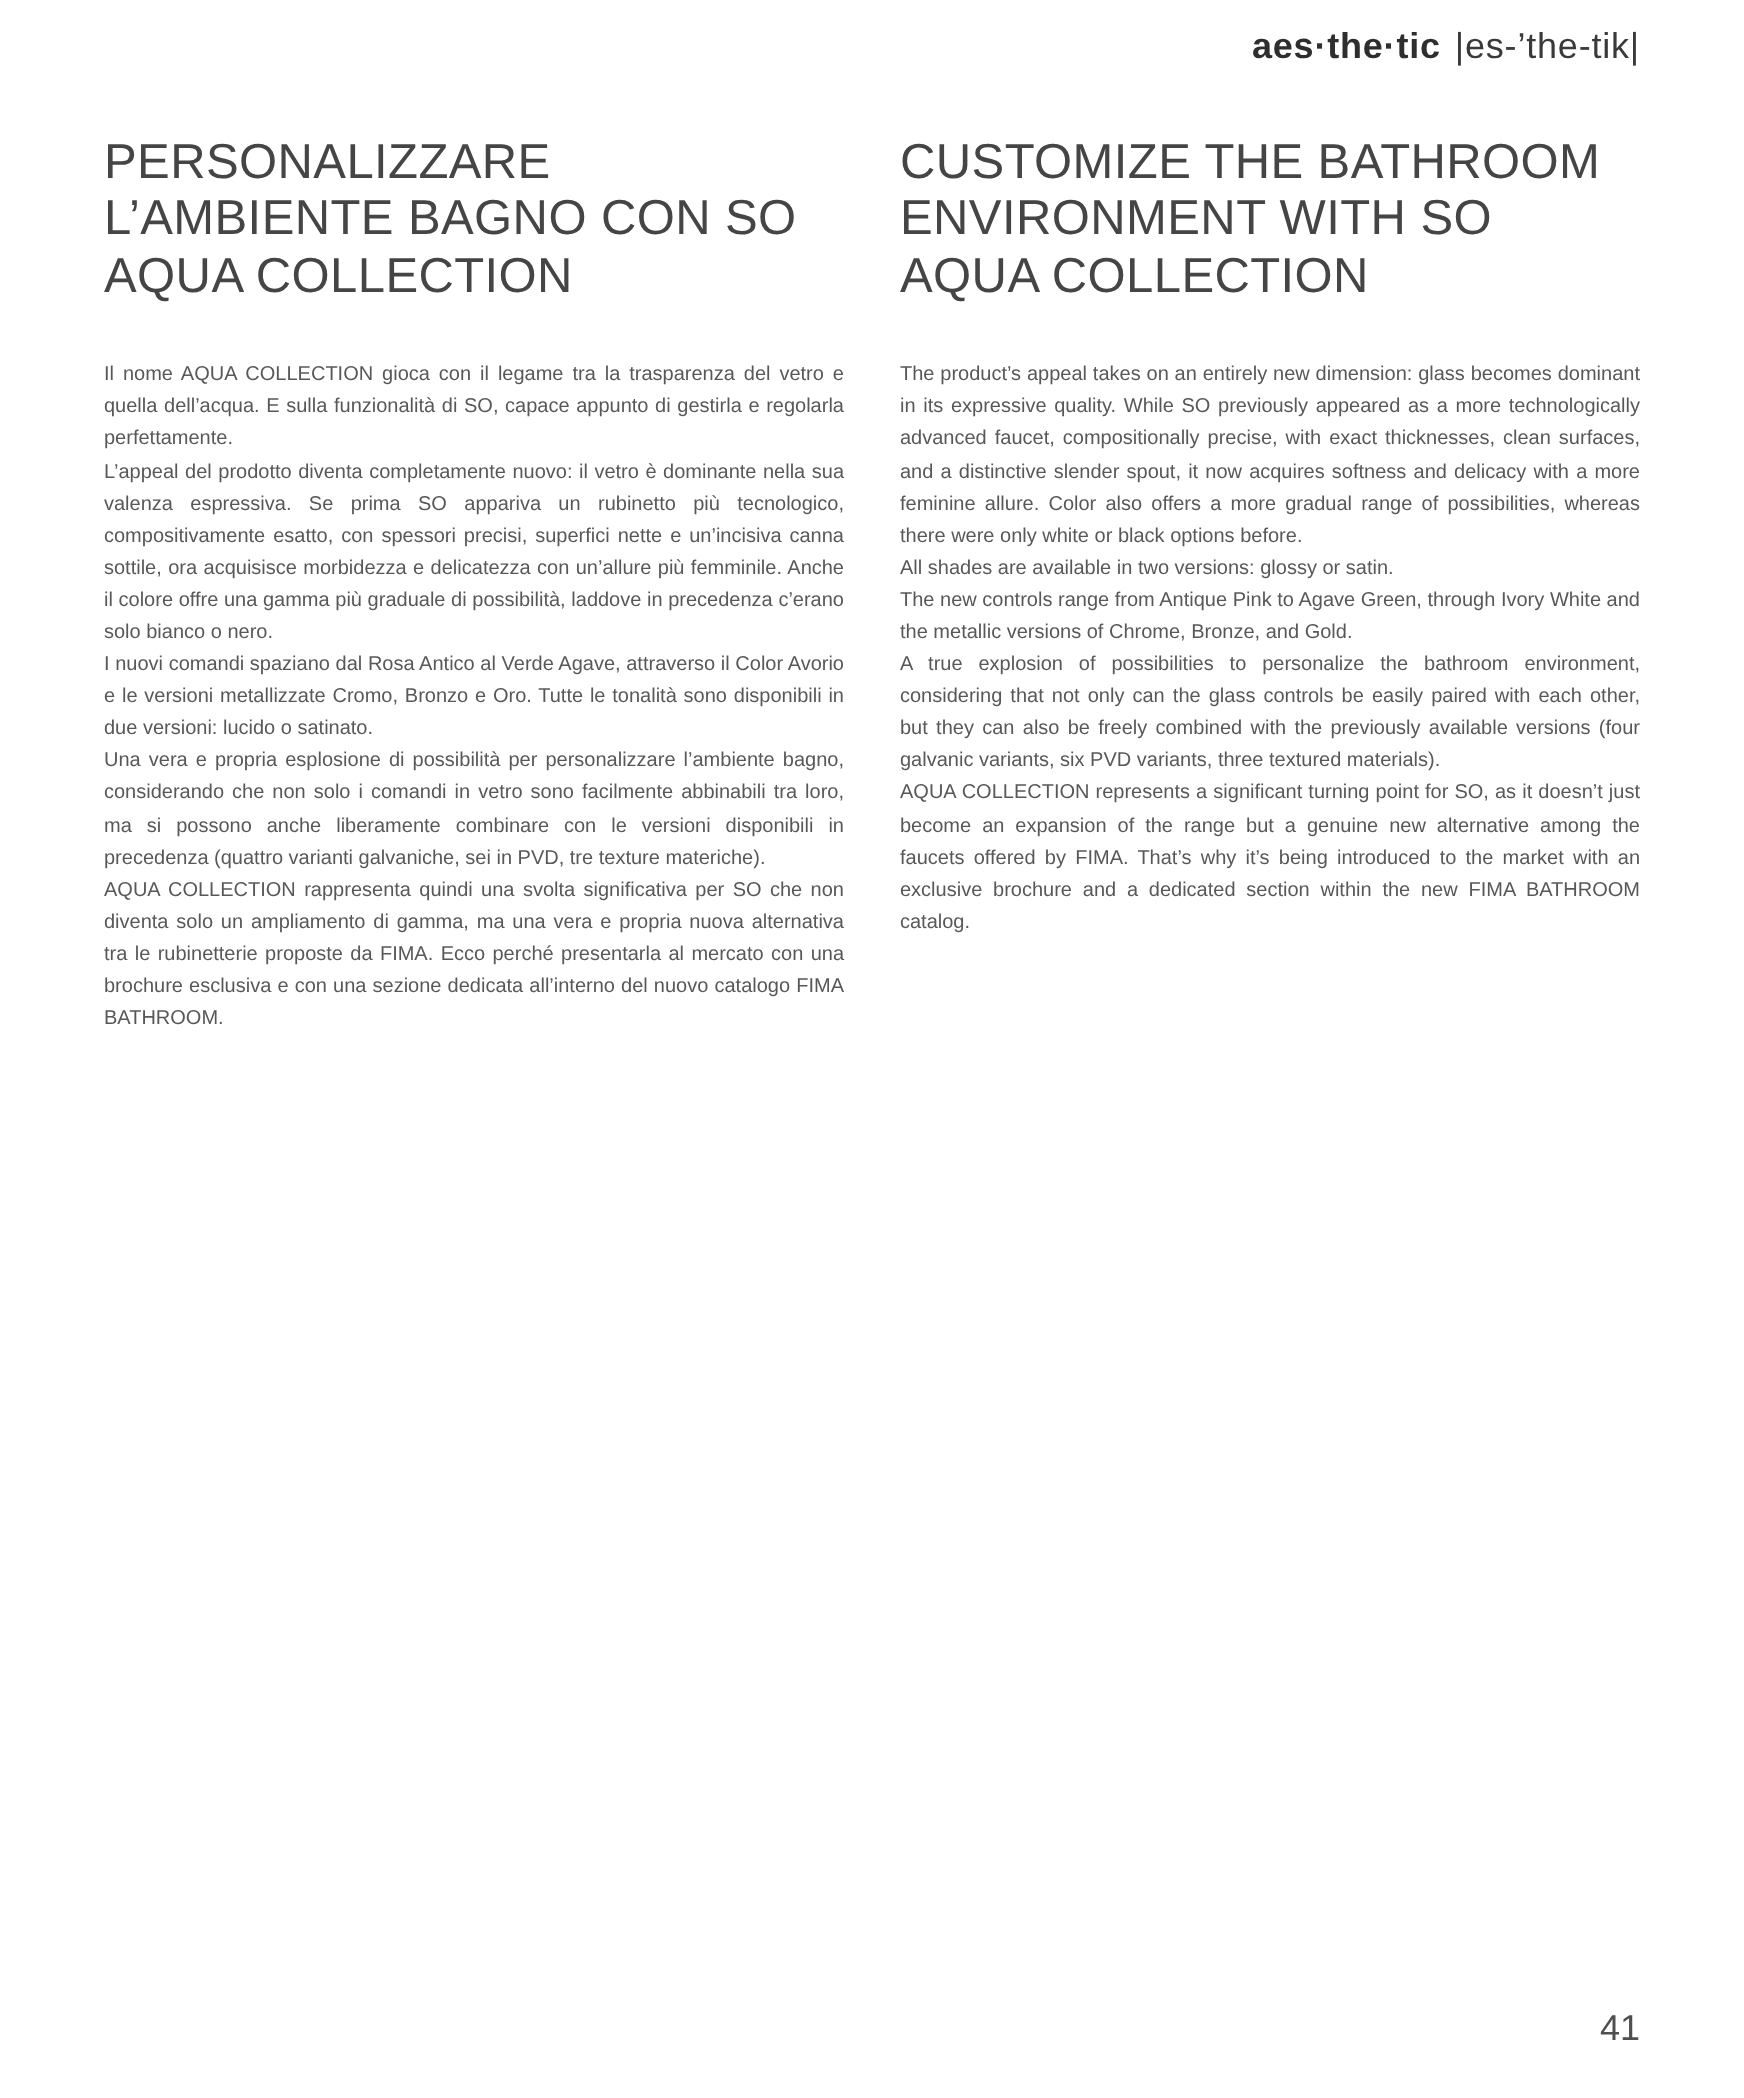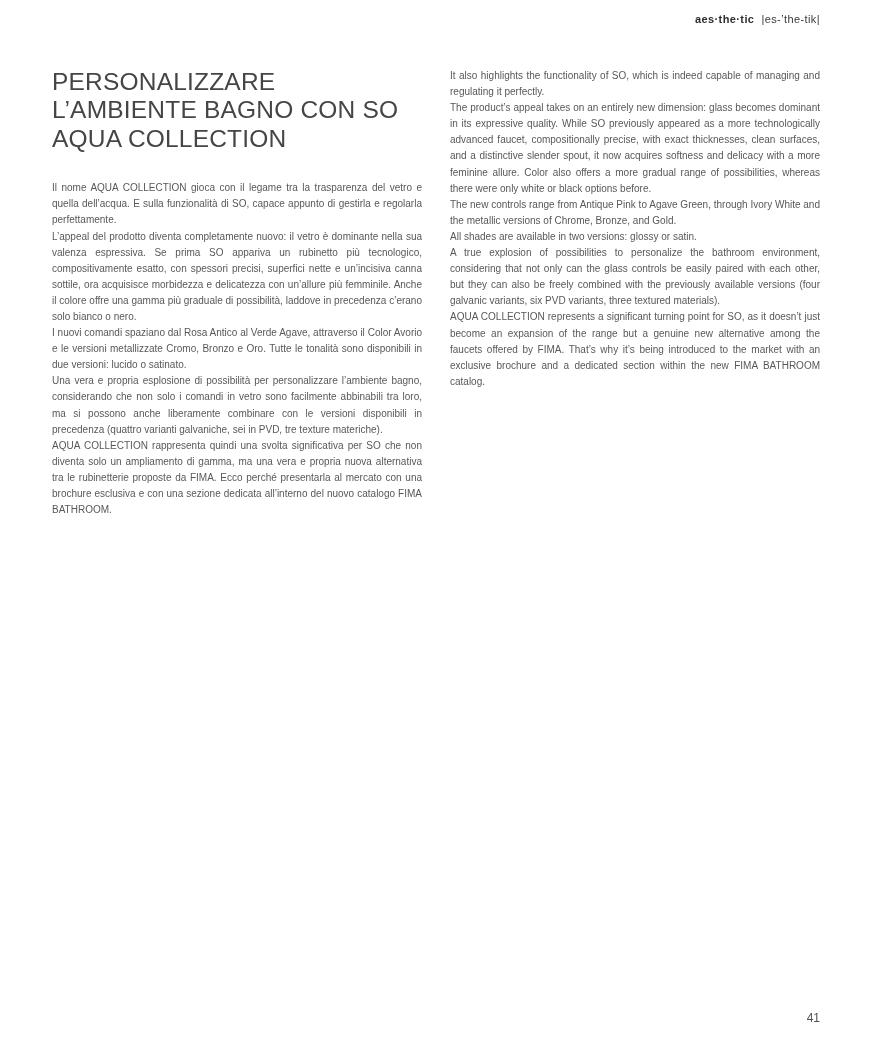--- a/index.html
+++ b/index.html
@@ -11,21 +11,21 @@
     color: #565656;
     position: relative;
     overflow: hidden;
   }
 
   
   .masthead {
     position: absolute;
     top: 13px;
     right: 52px;
-    font-size: 11px;
+    font-size: 18px;
     letter-spacing: 0.4px;
     white-space: nowrap;
     text-align: right;
   }
   .brand-word {
     font-weight: 700;
     color: #2e2e2e;
   }
   .brand-phonetic {
     font-weight: 300;
@@ -60,21 +60,21 @@
     line-height: 1.61;
     text-align: justify;
     color: #585858;
     font-weight: 400;
   }
 
   .page-number {
     position: absolute;
     right: 52px;
     bottom: 24px;
-    font-size: 12px;
+    font-size: 18px;
     color: #4f4f4f;
     margin-top: 28px;
   }
 </style>
 </head>
 <body>
 
 <div class="page">
 
   <header class="masthead">
@@ -88,25 +88,25 @@
       <div class="body">
         <p>Il nome AQUA COLLECTION gioca con il legame tra la trasparenza del vetro e quella dell’acqua. E sulla funzionalità di SO, capace appunto di gestirla e regolarla perfettamente.</p>
         <p>L’appeal del prodotto diventa completamente nuovo: il vetro è dominante nella sua valenza espressiva. Se prima SO appariva un rubinetto più tecnologico, compositivamente esatto, con spessori precisi, superfici nette e un’incisiva canna sottile, ora acquisisce morbidezza e delicatezza con un’allure più femminile. Anche il colore offre una gamma più graduale di possibilità, laddove in precedenza c’erano solo bianco o nero.</p>
         <p>I nuovi comandi spaziano dal Rosa Antico al Verde Agave, attraverso il Color Avorio e le versioni metallizzate Cromo, Bronzo e Oro. Tutte le tonalità sono disponibili in due versioni: lucido o satinato.</p>
         <p>Una vera e propria esplosione di possibilità per personalizzare l’ambiente bagno, considerando che non solo i comandi in vetro sono facilmente abbinabili tra loro, ma si possono anche liberamente combinare con le versioni disponibili in precedenza (quattro varianti galvaniche, sei in PVD, tre texture materiche).</p>
         <p>AQUA COLLECTION rappresenta quindi una svolta significativa per SO che non diventa solo un ampliamento di gamma, ma una vera e propria nuova alternativa tra le rubinetterie proposte da FIMA. Ecco perché presentarla al mercato con una brochure esclusiva e con una sezione dedicata all’interno del nuovo catalogo FIMA BATHROOM.</p>
       </div>
     </section>
 
     <section class="col">
+      <h1 class="col-heading">CUSTOMIZE THE BATHROOM ENVIRONMENT WITH SO AQUA COLLECTION</h1>
       <div class="body">
-        <p>It also highlights the functionality of SO, which is indeed capable of managing and regulating it perfectly.</p>
         <p>The product’s appeal takes on an entirely new dimension: glass becomes dominant in its expressive quality. While SO previously appeared as a more technologically advanced faucet, compositionally precise, with exact thicknesses, clean surfaces, and a distinctive slender spout, it now acquires softness and delicacy with a more feminine allure. Color also offers a more gradual range of possibilities, whereas there were only white or black options before.</p>
+        <p>All shades are available in two versions: glossy or satin.</p>
         <p>The new controls range from Antique Pink to Agave Green, through Ivory White and the metallic versions of Chrome, Bronze, and Gold.</p>
-        <p>All shades are available in two versions: glossy or satin.</p>
         <p>A true explosion of possibilities to personalize the bathroom environment, considering that not only can the glass controls be easily paired with each other, but they can also be freely combined with the previously available versions (four galvanic variants, six PVD variants, three textured materials).</p>
         <p>AQUA COLLECTION represents a significant turning point for SO, as it doesn’t just become an expansion of the range but a genuine new alternative among the faucets offered by FIMA. That’s why it’s being introduced to the market with an exclusive brochure and a dedicated section within the new FIMA BATHROOM catalog.</p>
       </div>
     </section>
 
   </main>
 
   <footer>
     <span class="page-number">41</span>
   </footer>

